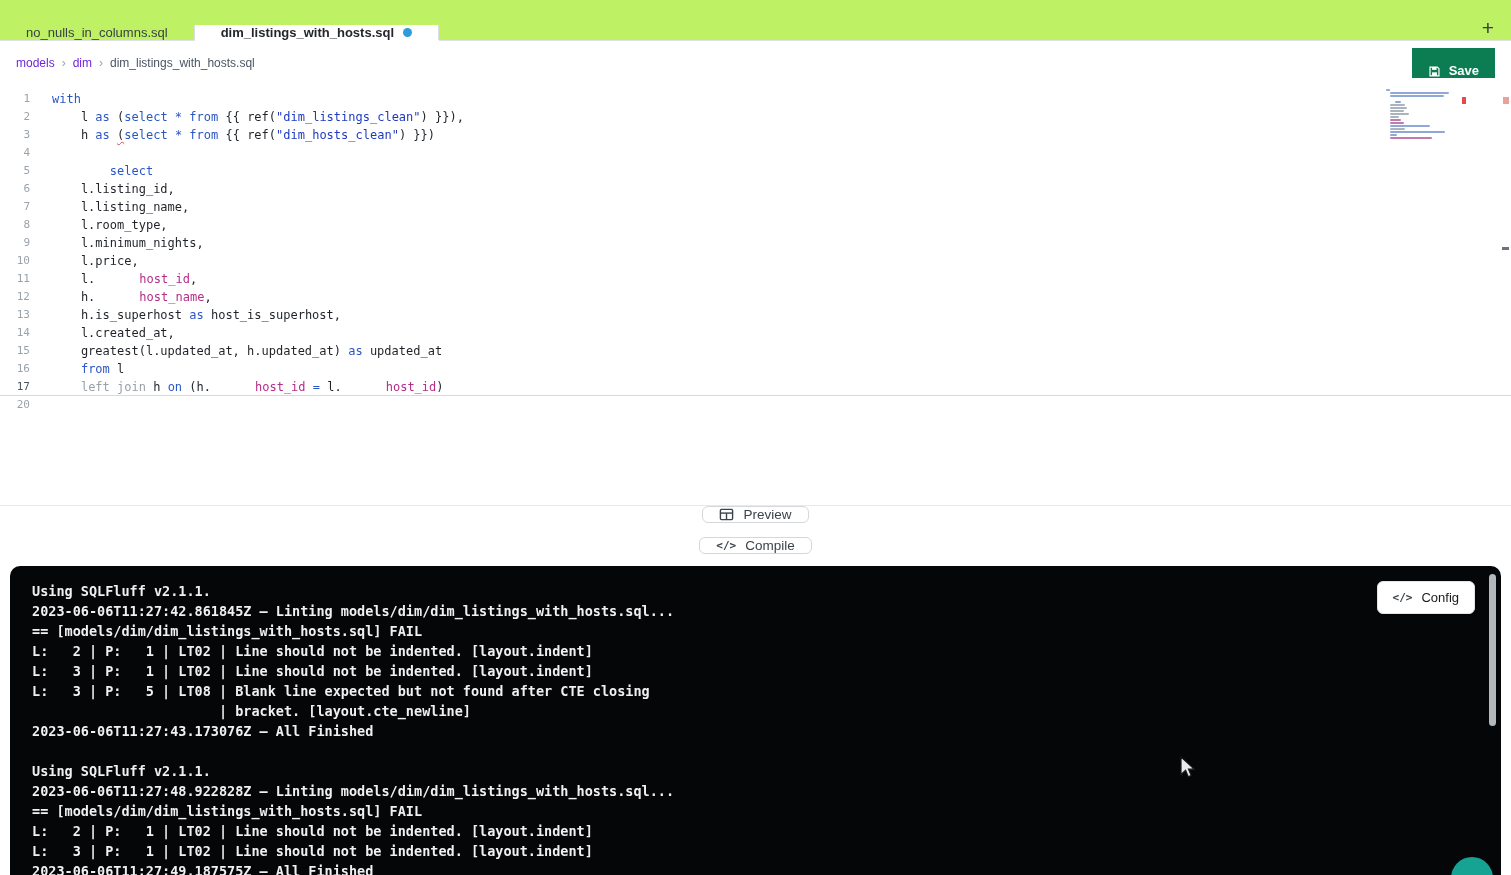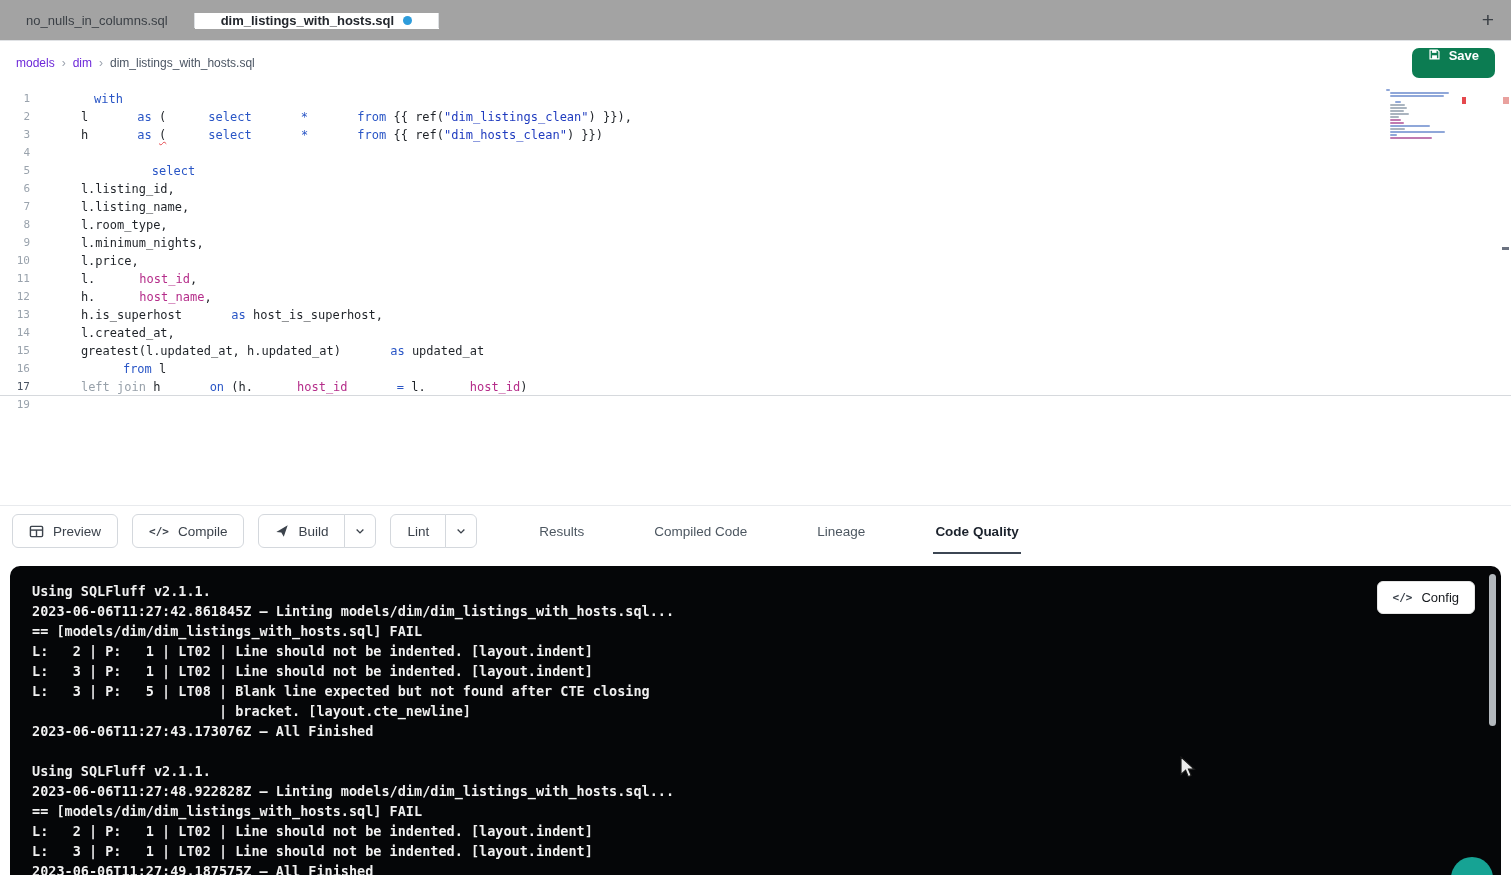--- a/index.html
+++ b/index.html
@@ -1,64 +1,64 @@
 <!DOCTYPE html>
 <html style="--accent-green: #0c7c52; --dirty-dot: #2d9cdb; --keyword: #2a56c6; --string: #1f3bbf; --identifier-special: #b52d8a; --terminal-bg: #050608; --help-bubble: #16a394;"><head>
 <meta charset="utf-8">
 <style>
   * { margin:0; padding:0; box-sizing:border-box; }
   html,body { width:1511px; height:875px; overflow:hidden; }
   body { position:relative; background:#fff; font-family:"Liberation Sans", sans-serif; color:#1f2328; }
 
   
-  .tabbar { display:flex; height:41px; background:#a3a3a3; border-bottom:1px solid #e0e2e5; align-items:center; }
+  .tabbar { display:flex; height:41px; background:#bef264; border-bottom:1px solid #e0e2e5; align-items:flex-end; }
   .tab-strip { display:flex; align-items:stretch; }
   .tab { display:flex; align-items:center; gap:9px; padding:0 26px; border-right:1px solid #dcdfe2;
          font-size:13px; color:#3b4046; cursor:default; background:transparent; }
   .tab.active { background:#fff; font-weight:700; box-shadow:0 1px 0 #fff; color:#23272d; }
   .dirty-dot { width:9px; height:9px; border-radius:50%; background:var(--dirty-dot,#2d9cdb); flex:none; }
   .tab-plus { margin-left:auto; width:46px; display:flex; align-items:center; justify-content:center;
               font-size:21px; color:#3b4046; cursor:default; }
 
   
   .pathbar { position:relative; height:44px; display:flex; align-items:center; padding:0 16px; background:#fff; }
   .crumb { font-size:12px; color:#6d28d9; }
   .crumb.last { color:#4b5563; }
   .crumb-sep { margin:0 7px; color:#9ca3af; font-size:12px; }
   .save-btn { position:absolute; right:16px; top:50%; transform:translateY(-50%);
-              display:flex; align-items:flex-start; gap:8px; height:30px; padding:0 16px;
-              background:var(--accent-green,#0c7c52); border:none; border-radius:7px;
+              display:flex; align-items:flex-end; gap:8px; height:30px; padding:0 16px;
+              background:var(--accent-green,#0c7c52); border:none; border-radius:0;
               color:#fff; font-size:13px; font-weight:600; cursor:pointer; }
 
   
   .editor { position:relative; height:420px; background:#fff; padding-top:5px; }
   .code-line { display:flex; height:18px; line-height:18px; white-space:pre;
                font-family:"DejaVu Sans Mono", monospace; font-size:12px; }
   .code-line.active { border-bottom:1px solid #d6d9dd; }
   .gutter { flex:none; width:30px; text-align:right; color:#9aa3ad; font-size:11px; line-height:18px; }
   .code-line.active .gutter { color:#4b5563; }
   .code { padding-left:22px; }
   .tk-p { color:#1f2328; }
-  .tk-k { color:var(--keyword,#2a56c6);margin-left:42px; }
+  .tk-k { color:var(--keyword,#2a56c6); }
   .tk-s { color:var(--string,#1f3bbf); }
   .tk-v { color:var(--identifier-special,#b52d8a);margin-left:44px; }
   .tk-g { color:#98a1aa; }
   .tk-e { color:#1f2328; text-decoration:underline wavy #e5484d; text-decoration-thickness:1px; text-underline-offset:2px; }
 
   .minimap { position:absolute; top:4px; right:49px; width:76px; }
   .mm-bar { height:2px; margin-bottom:1px; border-radius:1px; }
   .mm-errmark { position:absolute; top:8px; right:-4px; width:4px; height:7px; background:#e5484d; }
 
   .editor-rail { position:absolute; top:0; right:0; bottom:0; width:10px; }
   .rail-mark-red { position:absolute; top:12px; right:2px; width:6px; height:7px; background:#e9a19e; }
   .rail-mark-gray { position:absolute; top:162px; right:2px; width:7px; height:3px; background:#6b7280; }
 
   
   .toolbar { position:relative; height:51px; border-top:1px solid #e8eaed; background:#fff;
-             display:flex; align-items:center; padding:0 12px; gap:14px; }
+             display:flex; align-items:center; padding:0 12px; gap:14px;flex-direction:column; }
   .btn { display:inline-flex; align-items:center; gap:9px; height:34px; padding:0 16px;
          border:1px solid #d4d8dd; border-radius:6px; background:#fff;
          font-family:"Liberation Sans", sans-serif; font-size:13.5px; color:#3c434c; font-weight:500; cursor:pointer; }
   .split { display:inline-flex; }
   .split .btn.main { border-radius:6px 0 0 6px; }
   .btn.chev { border-radius:0 6px 6px 0; margin-left:-1px; width:32px; padding:0; justify-content:center; }
   .code-glyph { font-family:"DejaVu Sans Mono", monospace; font-size:11px; font-weight:700; color:#3c434c; }
   .result-tabs { display:flex; gap:66px; margin-left:46px; height:100%; align-items:center; }
   .rtab { font-size:13.5px; color:#4d5761; padding:15px 2px 13px 2px; border-bottom:2px solid transparent; cursor:pointer; }
   .rtab.active { color:#1b222c; font-weight:700; border-bottom-color:#3c4653; }
@@ -129,21 +129,21 @@
       <div class="code-line"><span class="gutter">8</span><span class="code"><span class="tk-p">    l.room_type,</span></span></div>
       <div class="code-line"><span class="gutter">9</span><span class="code"><span class="tk-p">    l.minimum_nights,</span></span></div>
       <div class="code-line"><span class="gutter">10</span><span class="code"><span class="tk-p">    l.price,</span></span></div>
       <div class="code-line"><span class="gutter">11</span><span class="code"><span class="tk-p">    l.</span><span class="tk-v">host_id</span><span class="tk-p">,</span></span></div>
       <div class="code-line"><span class="gutter">12</span><span class="code"><span class="tk-p">    h.</span><span class="tk-v">host_name</span><span class="tk-p">,</span></span></div>
       <div class="code-line"><span class="gutter">13</span><span class="code"><span class="tk-p">    h.is_superhost </span><span class="tk-k">as</span><span class="tk-p"> host_is_superhost,</span></span></div>
       <div class="code-line"><span class="gutter">14</span><span class="code"><span class="tk-p">    l.created_at,</span></span></div>
       <div class="code-line"><span class="gutter">15</span><span class="code"><span class="tk-p">    greatest(l.updated_at, h.updated_at) </span><span class="tk-k">as</span><span class="tk-p"> updated_at</span></span></div>
       <div class="code-line"><span class="gutter">16</span><span class="code"><span class="tk-p">    </span><span class="tk-k">from</span><span class="tk-p"> l</span></span></div>
       <div class="code-line active"><span class="gutter">17</span><span class="code"><span class="tk-p">    </span><span class="tk-g">left join</span><span class="tk-p"> h </span><span class="tk-k">on</span><span class="tk-p"> (h.</span><span class="tk-v">host_id</span><span class="tk-p"> </span><span class="tk-k">=</span><span class="tk-p"> l.</span><span class="tk-v">host_id</span><span class="tk-p">)</span></span></div>
-      <div class="code-line"><span class="gutter">19</span><span class="code"></span></div>
+      <div class="code-line"><span class="gutter">20</span><span class="code"></span></div>
     </div>
   <div class="minimap">
     <div class="mm-errmark"></div>
   <div class="mm-bar" style="margin-left: 0px; width: 4.4px; background: rgb(143, 167, 217);"></div>
       <div class="mm-bar" style="margin-left: 4.4px; width: 58.3px; background: rgb(143, 167, 217);"></div>
       <div class="mm-bar" style="margin-left: 4.4px; width: 53.9px; background: rgb(143, 167, 217);"></div>
       <div class="mm-bar" style="margin-left: 0px; width: 0px; background: transparent;"></div>
       <div class="mm-bar" style="margin-left: 8.8px; width: 6.6px; background: rgb(143, 167, 217);"></div>
       <div class="mm-bar" style="margin-left: 4.4px; width: 14.3px; background: rgb(170, 180, 191);"></div>
       <div class="mm-bar" style="margin-left: 4.4px; width: 16.5px; background: rgb(170, 180, 191);"></div>

